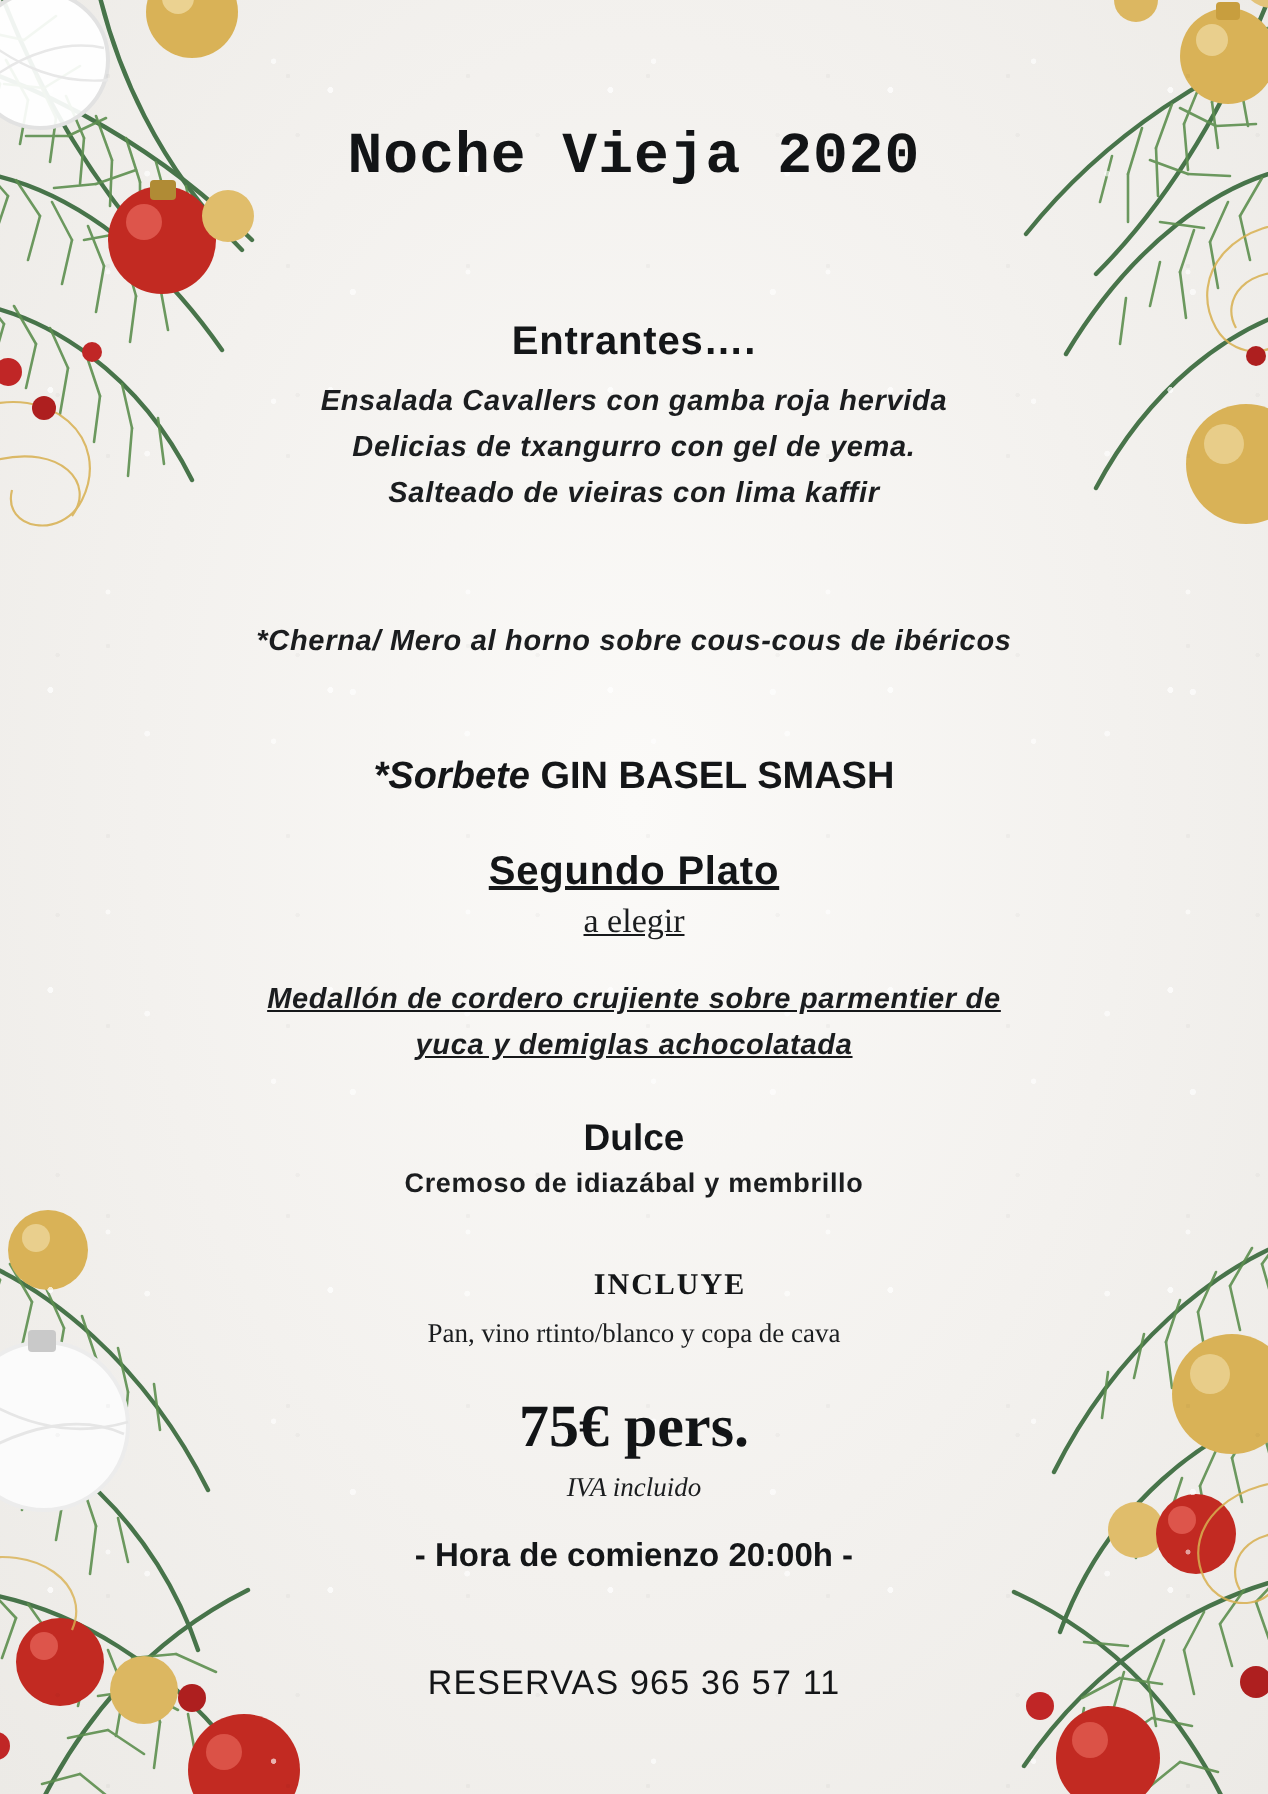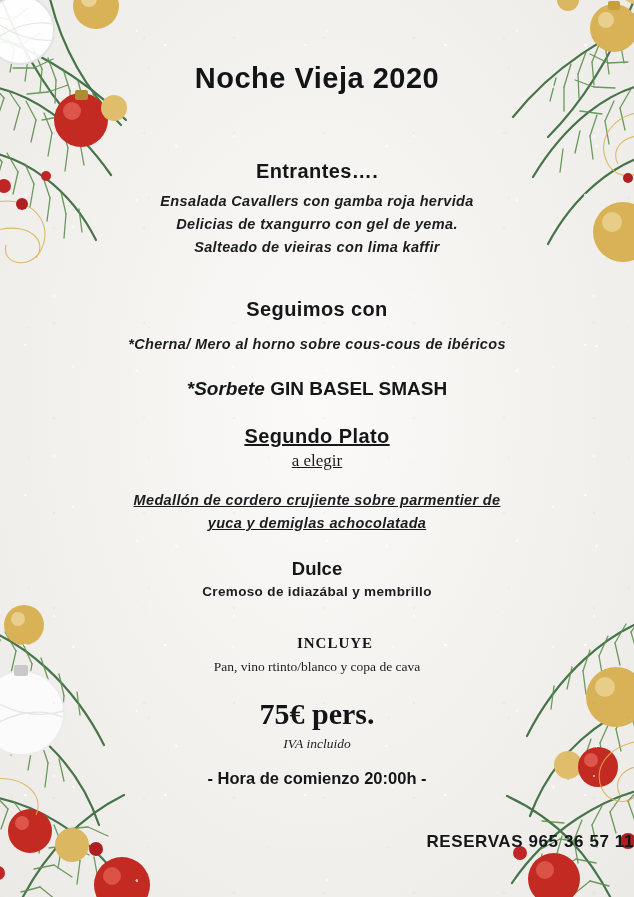--- a/index.html
+++ b/index.html
@@ -58,21 +58,21 @@
     width: 100%;
     height: 100%;
     text-align: center;
     color: #16181a;
   }
 
   .title {
     position: absolute;
     top: 62px;
     left: 0; right: 0;
-    font-family: Liberation Sans, sans-serif;
+    font-family: Liberation Mono, monospace;
     font-weight: bold;
     font-size: 29px;
     letter-spacing: .5px;
     color: #121416;
   }
 
   .block { position: absolute; left: 0; right: 0; }
 
   .heading {
     font-family: "Liberation Sans", sans-serif;
@@ -146,25 +146,24 @@
     margin-top: 5px;
   }
   .time {
     font-family: "Liberation Sans", sans-serif;
     font-weight: bold;
     font-size: 16.5px;
     color: #141618;
   }
   .reservas {
     font-family: "Liberation Sans", sans-serif;
-    font-weight: bold;
+    font-weight: normal;
     font-size: 17px;
     letter-spacing: .6px;
     color: #141618;
-    text-align: right;
   }
   .dish-sub {
     margin-top: 2px;
   }
 </style>
 </head>
 <body>
 
 <div class="poster">
 
@@ -342,21 +341,20 @@
     <div class="block" style="top:160px;">
       <div class="heading">Entrantes….</div>
       <div style="margin-top:7px;">
         <div class="line">Ensalada Cavallers con gamba roja hervida</div>
         <div class="line">Delicias de txangurro con gel de yema.</div>
         <div class="line">Salteado de vieiras con lima kaffir</div>
       </div>
     </div>
 
     <div class="block" style="top:298px;">
-      <div class="heading">Seguimos con</div>
       <div class="line dish-sub" style="margin-top:12px;">*Cherna/ Mero al horno sobre cous-cous de ibéricos</div>
     </div>
 
     <div class="block" style="top:378px;">
       <div class="sorbete"><span>*Sorbete </span><span class="up">GIN BASEL SMASH</span></div>
     </div>
 
     <div class="block" style="top:425px;text-decoration:underline;">
       <div class="heading">Segundo Plato</div>
       <div class="elegir">a elegir</div>

